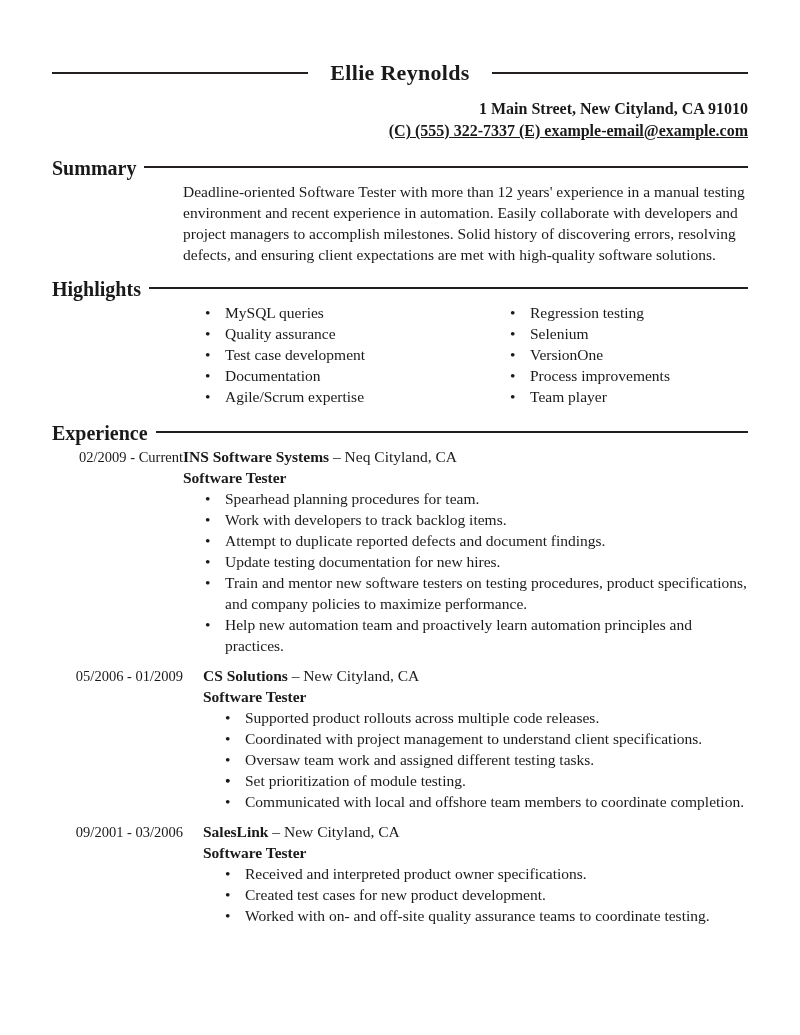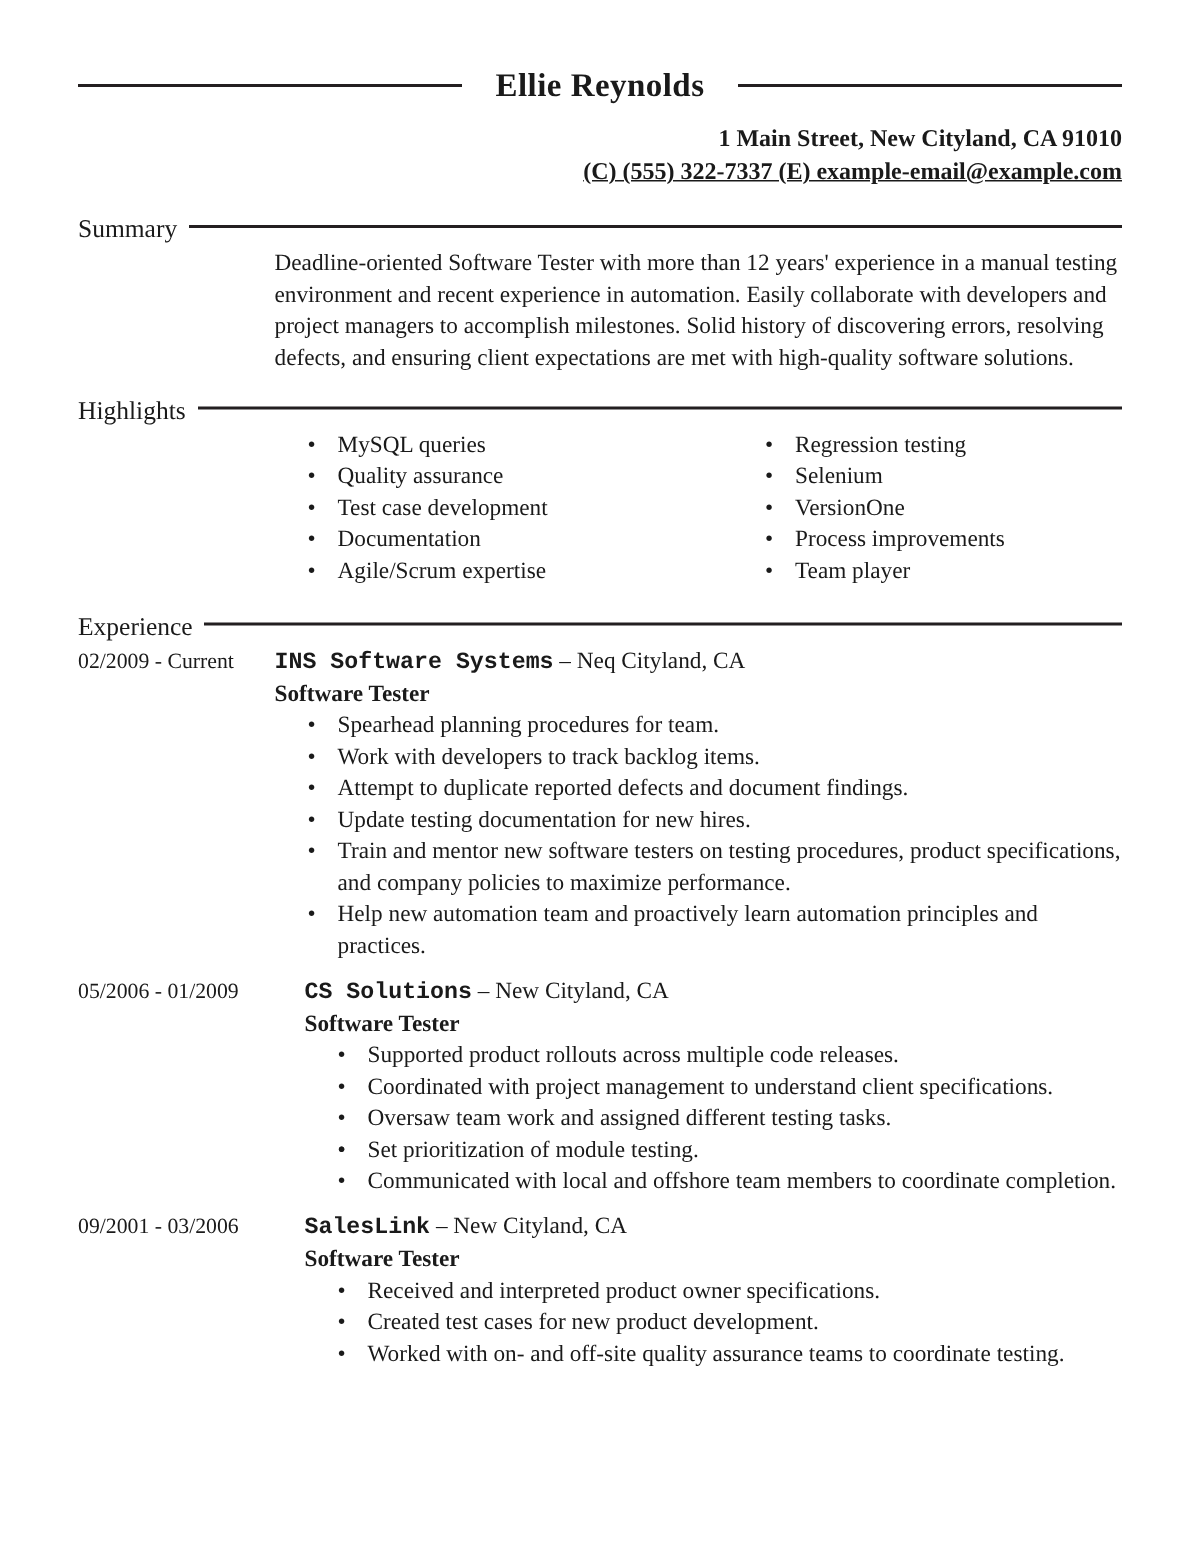--- a/index.html
+++ b/index.html
@@ -4,21 +4,21 @@
 <style>
   html, body {
     margin: 0;
     padding: 0;
     background: #ffffff;
   }
   .page {
     width: 800px;
     height: 1035px;
     box-sizing: border-box;
-    padding: 44px 52px 0 52px;
+    padding: 60px 52px 0 52px;
     background: #ffffff;
     font-family: "Liberation Serif", "DejaVu Serif", serif;
     color: #1a1a1a;
     overflow: hidden;
   }
 
   
   .name-row {
     display: flex;
     align-items: center;
@@ -47,22 +47,22 @@
   
   .section-summary    { margin-top: 17px; }
   .section-highlights { margin-top: 14px; }
   .section-experience { margin-top: 16px; }
 
   .section-head {
     display: flex;
     align-items: flex-start;
   }
   .section-title {
-    font-size: 17px;
-    font-weight: normal;
+    font-size: 20px;
+    font-weight: bold;
     line-height: 21px;
     white-space: nowrap;
   }
   .section-head .rule {
     flex: 1;
     height: 2px;
     background: #231f20;
     margin-top: 8px;
     margin-left: 8px;
   }
@@ -103,26 +103,27 @@
     display: grid;
     grid-template-columns: 131px 1fr;
     margin-top: 2px;
   }
   .job + .job { margin-top: 9px; gap: 20px; }
   .job-dates {
     font-size: 14.5px;
     line-height: 21px;
     padding-top: 1px;
     white-space: nowrap;
+    text-align: right;
   }
   .company-line {
     font-size: 15.5px;
     line-height: 21px;
   }
-  .company { font-weight: bold; font-family: Liberation Mono, monospace; }
+  .company { font-weight: bold; }
   .job-title {
     font-size: 15.5px;
     line-height: 21px;
     font-weight: bold;
   }
 </style>
 </head>
 <body>
 
 <div class="page">

